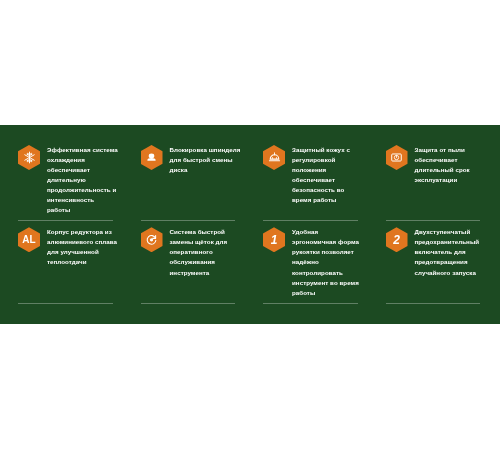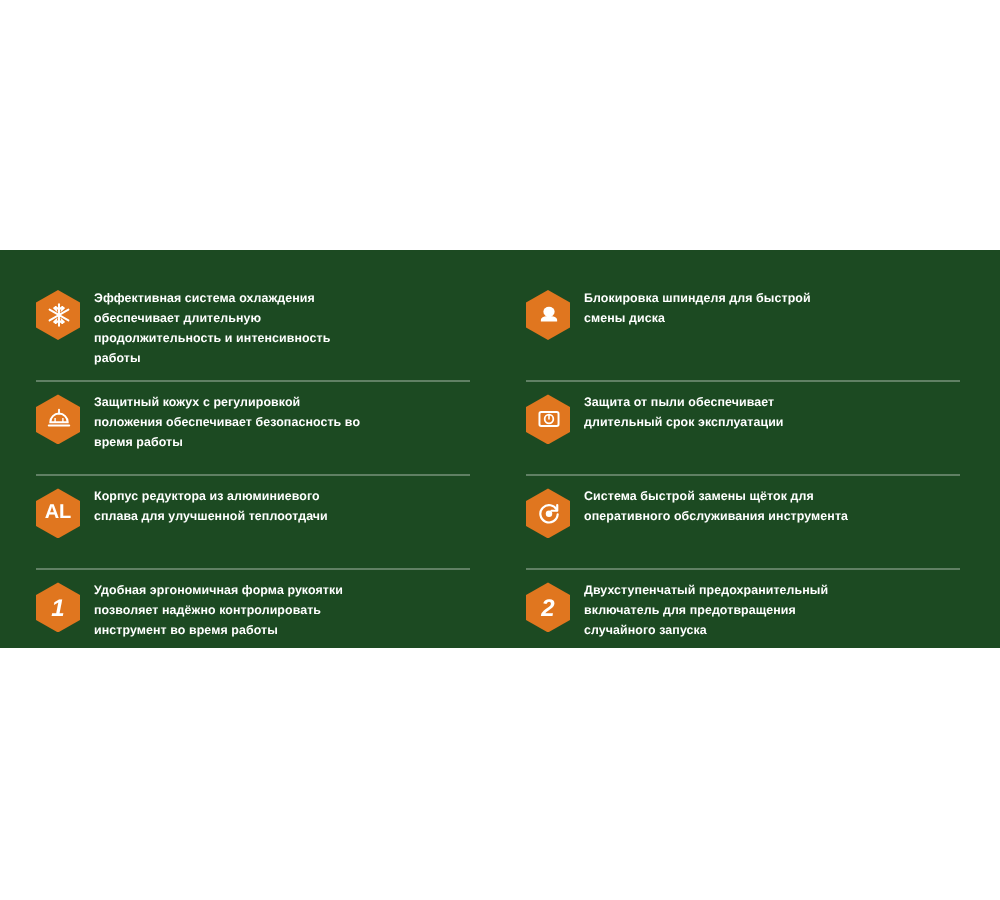--- a/index.html
+++ b/index.html
@@ -12,21 +12,21 @@
 
   .panel{
     position:absolute;left:0;top:125px;width:500px;height:199px;
     background:#1c4a22;
     box-sizing:border-box;
     padding:14px 10px 8px 10px;
   }
 
   .grid{
     display:grid;
-    grid-template-columns:1fr 1fr;
+    grid-template-columns:1fr 1fr 1fr 1fr;
     grid-template-rows:auto auto auto;
     column-gap:10px;
     row-gap:0px;
     width:480px;
   }
 
   .cell{
     position:relative;
     display:flex;
     align-items:flex-start;

